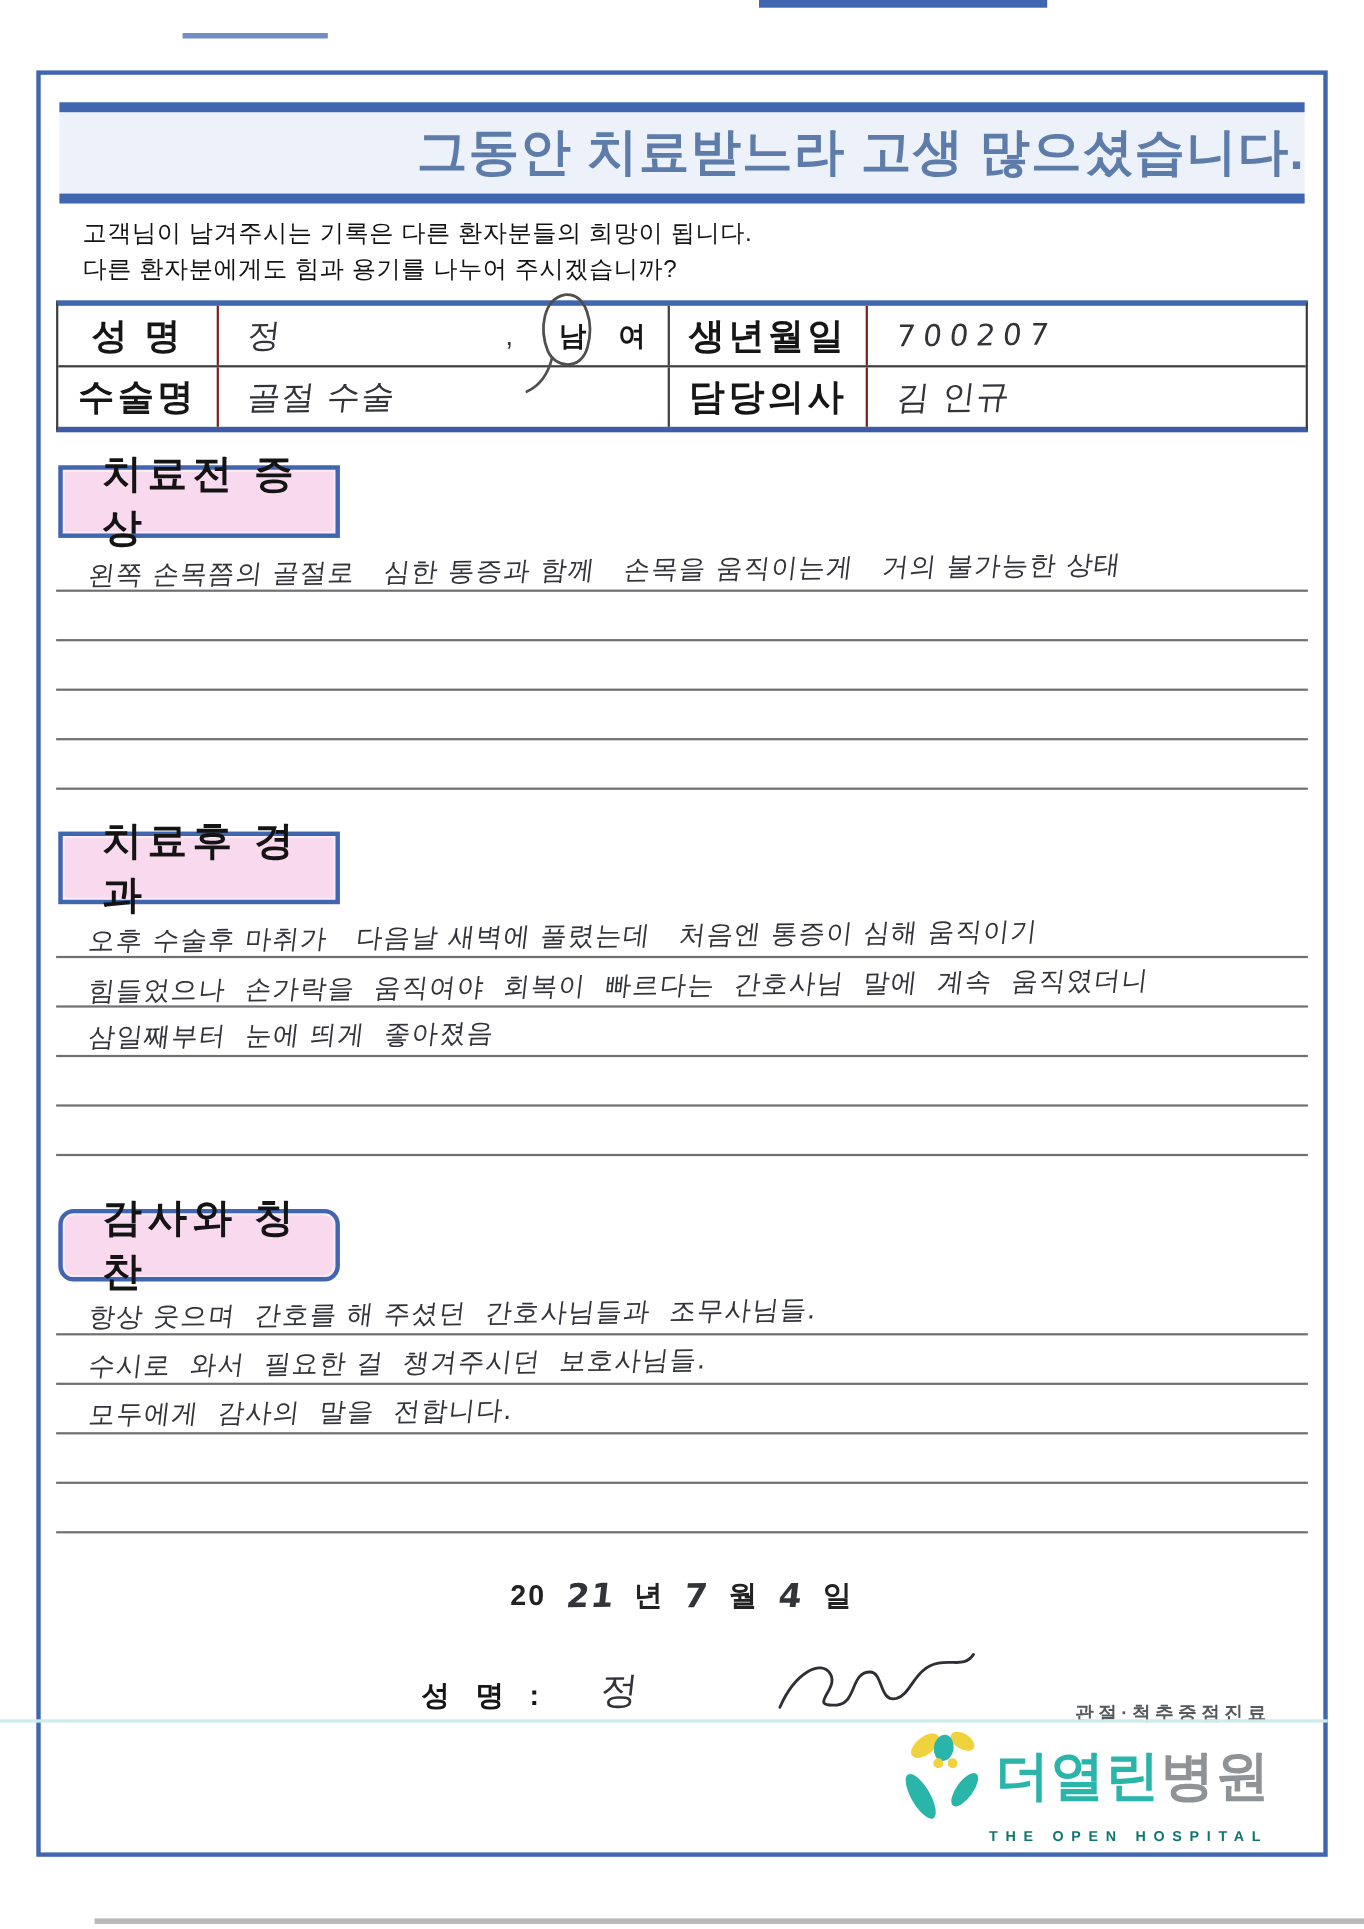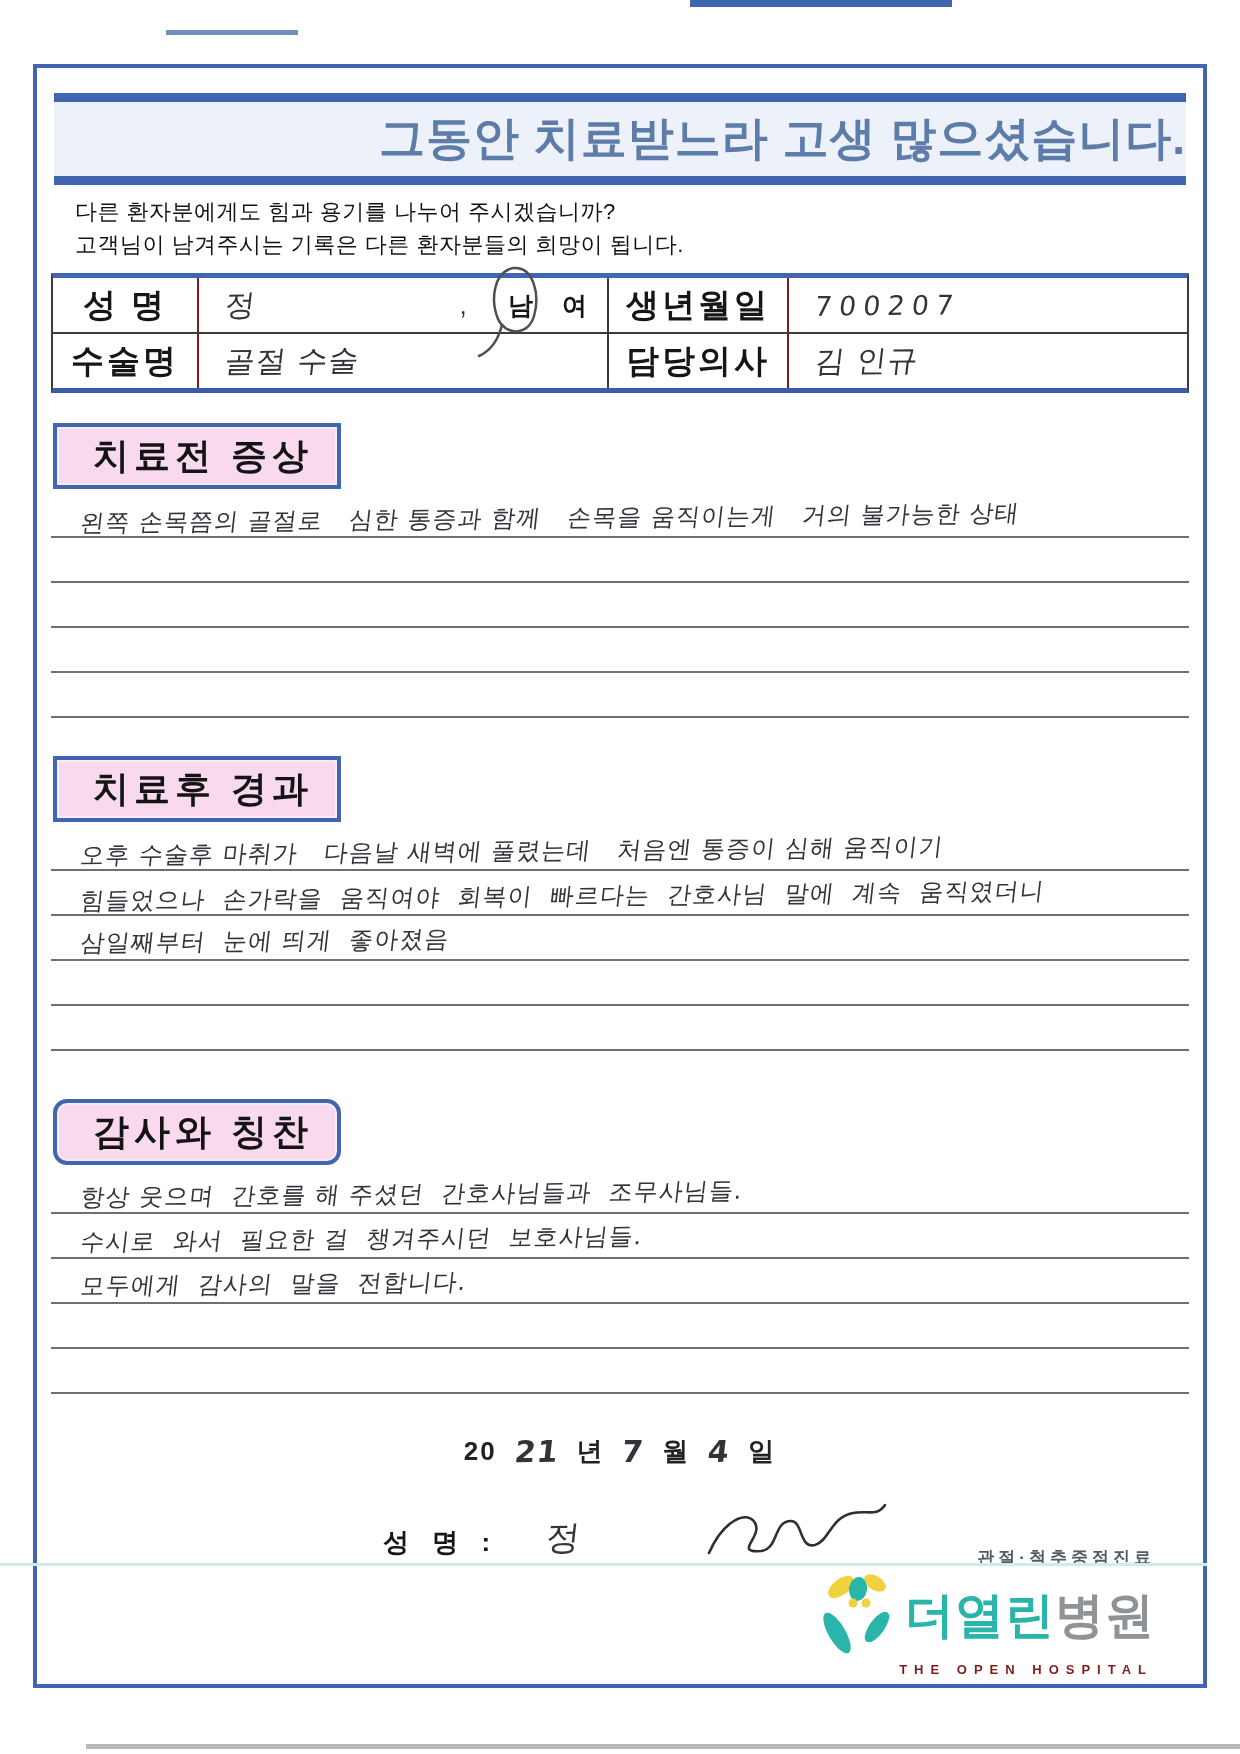--- a/index.html
+++ b/index.html
@@ -75,21 +75,21 @@
     letter-spacing: 1px;
   }
   .hw-name { font-size: 30px; }
   .hw-birth { font-size: 27px; letter-spacing: 7px; }
   .hw-line { font-size: 24px; }
   .hw-num { font-size: 30px; margin: 0 12px; position: relative; top: 2px; }
   .hw-sig { font-size: 34px; }
 
   
   .section-header {
-    width: 288px; height: 66px;
+    width: 256px; height: 66px;
     border: 4px solid #4066b0;
     background: #f8d9ee;
     box-shadow: inset 0 0 0 2px #fbe9f5;
     display: flex; align-items: center;
     padding-left: 36px;
     margin-left: 2px;
   }
   .section-header.s1 { margin-top: 30px; }
   .section-header.s2 { margin-top: 38px; }
   .section-header.s3 { margin-top: 48px; border-radius: 14px; }
@@ -112,39 +112,39 @@
   .sig-name { margin-left: 48px; }
   .sig-stamp { margin-left: 120px; margin-top: -6px; }
 
   
   .logo { position: absolute; right: 48px; top: 1478px; width: 372px; text-align: right; }
   .logo-tagline { font-size: 17px; color: #545a5e; letter-spacing: 4px; font-weight: 600; }
   .logo-main { display: flex; align-items: center; justify-content: flex-end; margin-top: 0px; }
   .logo-name { font-size: 49px; font-weight: bold; letter-spacing: 1px; line-height: 58px; }
   .logo-name .teal { color: #2ab5ab; }
   .logo-name .gray { color: #8f9396; }
-  .logo-sub { font-size: 13px; letter-spacing: 7px; color: #7f1d1d; margin-top: 1px; padding-right: 2px; font-weight: 600; }
+  .logo-sub { font-size: 13px; letter-spacing: 7px; color: #0f766e; margin-top: 1px; padding-right: 2px; font-weight: 600; }
 </style>
 </head>
 <body>
 
 <div class="artifact artifact-top1"></div>
 <div class="artifact artifact-top2"></div>
 <div class="artifact artifact-cyan"></div>
 <div class="artifact artifact-bottom"></div>
 
 <div class="sheet">
 
   <div class="banner">
     <div class="banner-title">그동안 치료받느라 고생 많으셨습니다.</div>
   </div>
 
   <div class="intro">
+    <div>고객님이 남겨주시는 기록은 다른 환자분들의 희망이 됩니다.</div>
     <div>다른 환자분에게도 힘과 용기를 나누어 주시겠습니까?</div>
-    <div>고객님이 남겨주시는 기록은 다른 환자분들의 희망이 됩니다.</div>
   </div>
 
   <div class="info-table">
     <div class="trow">
       <div class="cell th">성  명</div>
       <div class="cell td name-cell">
         <span class="hw hw-name">정</span>
         <span class="name-comma">,</span>
         <span class="gender-wrap">
           <span class="g">남</span>

